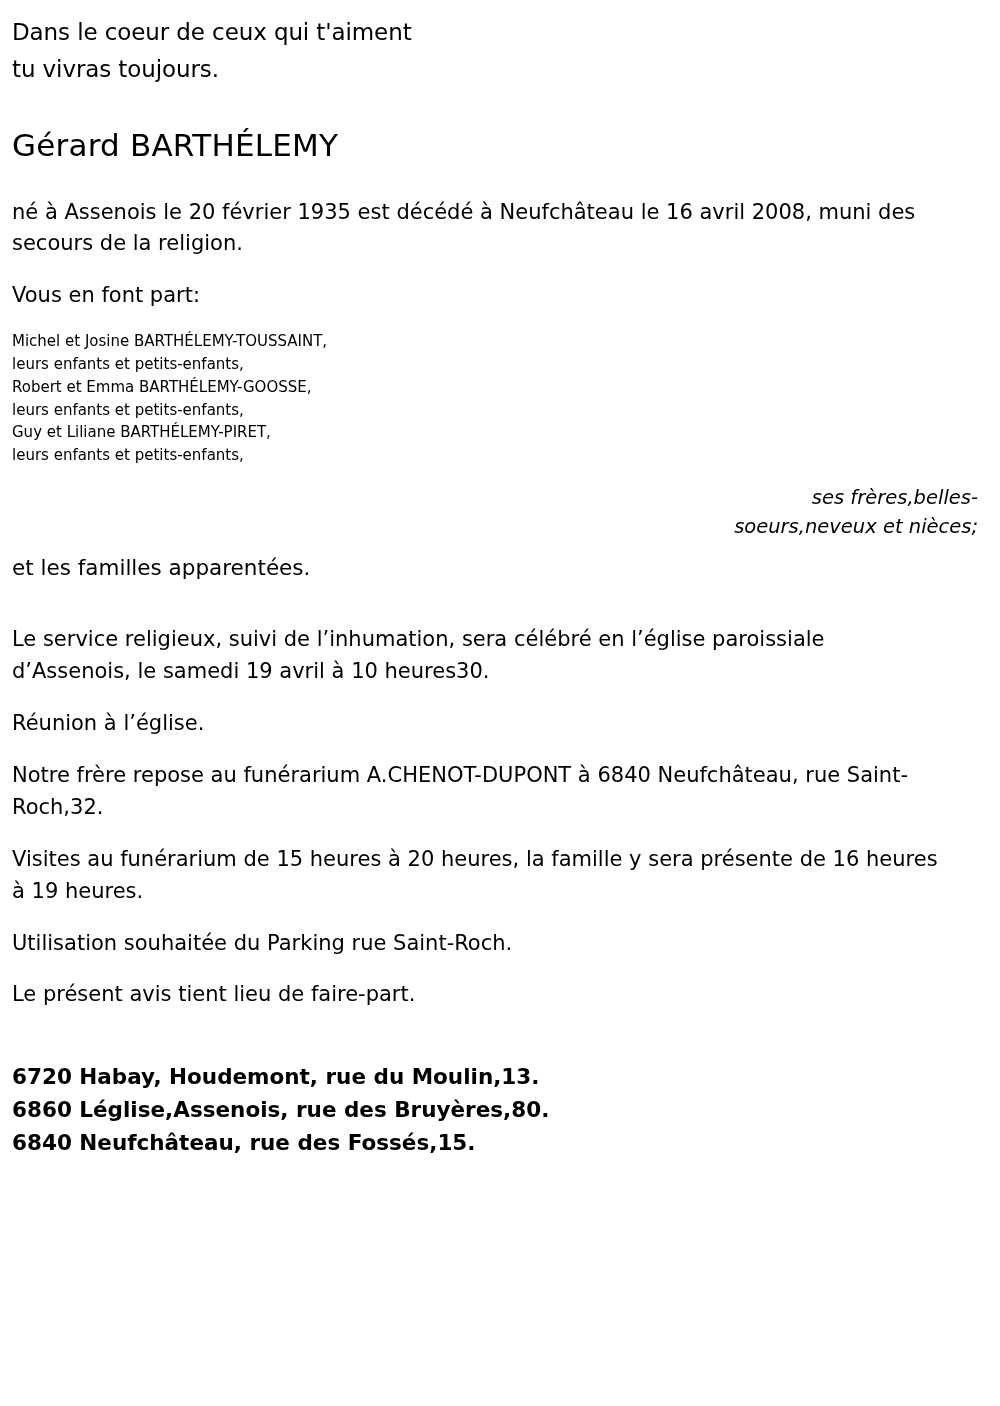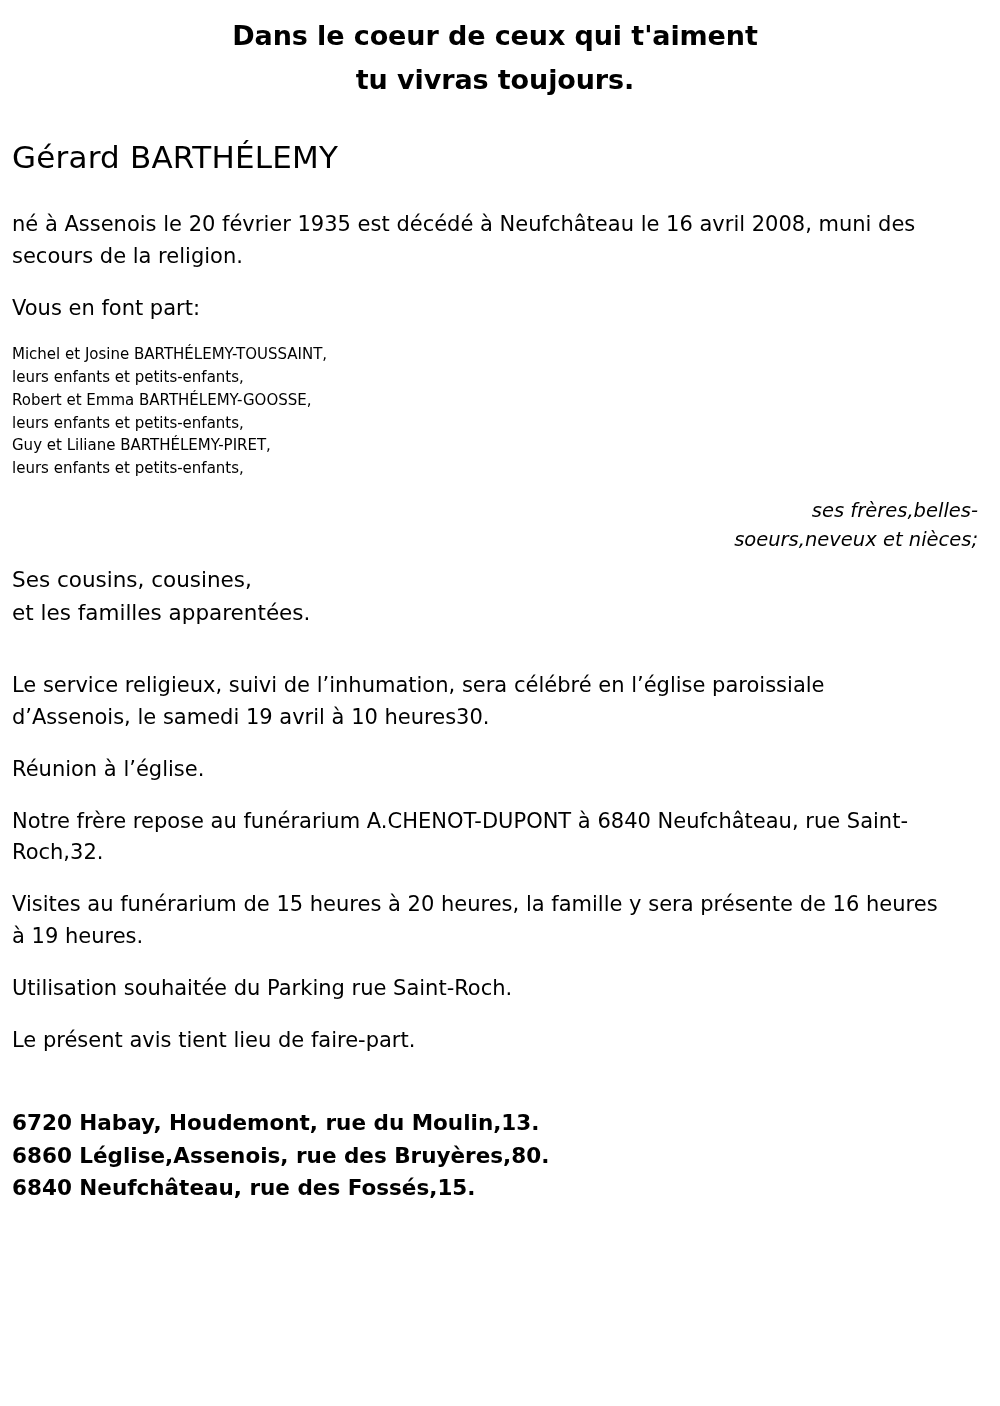--- a/index.html
+++ b/index.html
@@ -14,25 +14,24 @@
     color: #000000;
     position: relative;
     overflow: hidden;
   }
   .page {
     padding: 14px 22px 0 12px;
     box-sizing: border-box;
     width: 1000px;
   }
   .epigraph {
-    font-weight: bold;
-    font-size: 27px;
+    font-weight: normal;
+    font-size: 23px;
     line-height: 1.62;
     letter-spacing: -0.1px;
-    text-align: center;
   }
   .epigraph div {
     white-space: nowrap;
   }
   .deceased-name {
     font-weight: normal;
     font-size: 31px;
     letter-spacing: 0.2px;
     margin-top: 38px;
     margin-bottom: 34px;
@@ -107,21 +106,20 @@
     <div>leurs enfants et petits-enfants,</div>
     <div>Robert et Emma BARTHÉLEMY-GOOSSE,</div>
     <div>leurs enfants et petits-enfants,</div>
     <div>Guy et Liliane BARTHÉLEMY-PIRET,</div>
     <div>leurs enfants et petits-enfants,</div>
   </div>
 
   <div class="relation-note">ses frères,belles-soeurs,neveux et nièces;</div>
 
   <div class="cousins-block">
-    <div>Ses cousins, cousines,</div>
     <div>et les familles apparentées.</div>
   </div>
 
   <div class="gap-lg"></div>
 
   <p class="body-text">Le service religieux, suivi de l’inhumation, sera célébré en l’église paroissiale d’Assenois, le samedi 19 avril à 10 heures30.</p>
 
   <p class="body-text">Réunion à l’église.</p>
 
   <p class="body-text">Notre frère repose au funérarium A.CHENOT-DUPONT à 6840 Neufchâteau, rue Saint-Roch,32.</p>

